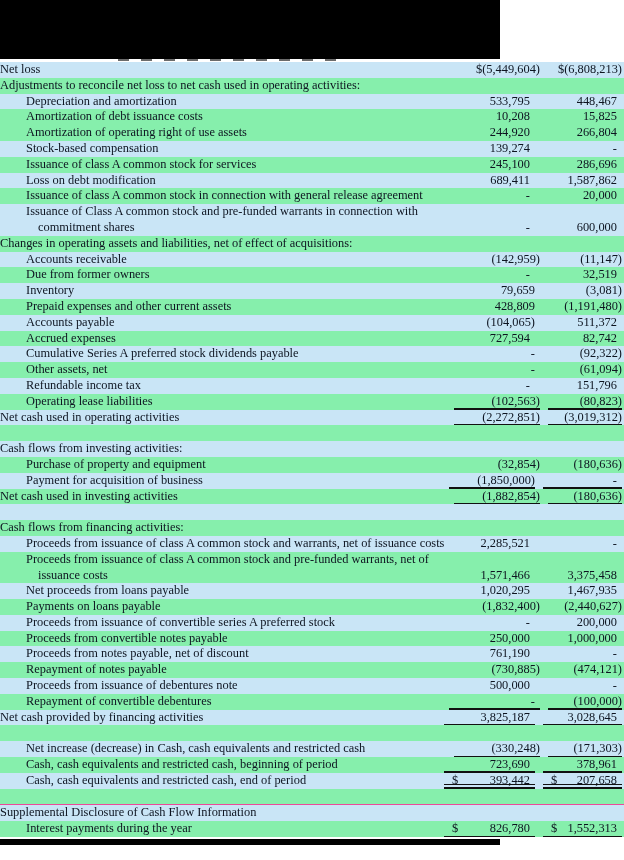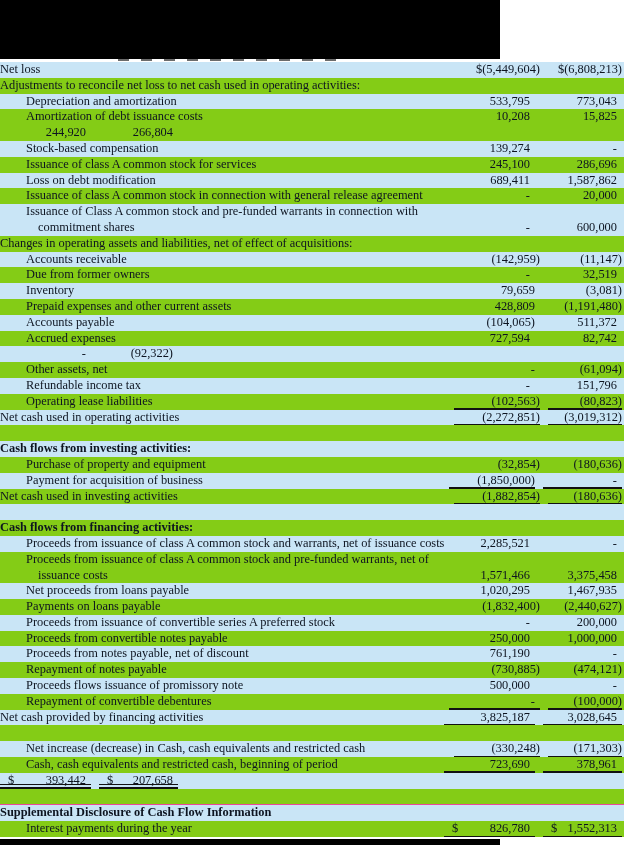--- a/index.html
+++ b/index.html
@@ -16,22 +16,22 @@
     background:repeating-linear-gradient(90deg,#3a3a3a 0 11px,transparent 11px 23px);
     opacity:.75;
   }
   .stmt{width:624px;}
   .row{
     display:flex;align-items:flex-end;
     min-height:15.8px;line-height:15.8px;font-size:12.4px;
     padding-right:2px;box-sizing:border-box;
   }
   .row.blue{background:var(--row-blue,#c9e5f6);}
-  .row.white{background:#84cc16;}
-  .row.bold{font-weight:700;}
+  .row.white{background:#86efac;}
+  .row.bold{font-weight:400;}
   .row.topline{border-top:1px solid #ec4899;}
   .lbl{flex:1;min-width:0;white-space:nowrap;overflow:visible;}
   .lbl.ind1{padding-left:26px;}
   .lbl .line2{padding-left:12px;}
   .val{
     width:86px;text-align:right;position:relative;
     display:flex;justify-content:flex-end;align-items:baseline;
   }
   .val.col2{width:74px;margin-left:8px;}
   .val .cur{margin-right:auto;padding-left:8px;}
@@ -63,30 +63,33 @@
       <div class="row white">
         <div class="lbl">
           <div>Adjustments to reconcile net loss to net cash used in operating activities:</div>
         </div>
       </div>
       <div class="row blue">
         <div class="lbl ind1">
           <div>Depreciation and amortization</div>
         </div>
         <div class="val col1 pos">533,795</div>
-        <div class="val col2 pos">773,043</div>
+        <div class="val col2 pos">448,467</div>
       </div>
       <div class="row white">
         <div class="lbl ind1">
           <div>Amortization of debt issuance costs</div>
         </div>
         <div class="val col1 pos">10,208</div>
         <div class="val col2 pos">15,825</div>
       </div>
       <div class="row white">
+        <div class="lbl ind1">
+          <div>Amortization of operating right of use assets</div>
+        </div>
         <div class="val col1 pos">244,920</div>
         <div class="val col2 pos">266,804</div>
       </div>
       <div class="row blue">
         <div class="lbl ind1">
           <div>Stock-based compensation</div>
         </div>
         <div class="val col1 pos">139,274</div>
         <div class="val col2 pos">-</div>
       </div>
@@ -160,20 +163,23 @@
         <div class="val col2 pos">511,372</div>
       </div>
       <div class="row white">
         <div class="lbl ind1">
           <div>Accrued expenses</div>
         </div>
         <div class="val col1 pos">727,594</div>
         <div class="val col2 pos">82,742</div>
       </div>
       <div class="row blue">
+        <div class="lbl ind1">
+          <div>Cumulative Series A preferred stock dividends payable</div>
+        </div>
         <div class="val col1 pos">-</div>
         <div class="val col2">(92,322)</div>
       </div>
       <div class="row white">
         <div class="lbl ind1">
           <div>Other assets, net</div>
         </div>
         <div class="val col1 pos">-</div>
         <div class="val col2">(61,094)</div>
       </div>
@@ -283,21 +289,21 @@
       </div>
       <div class="row white">
         <div class="lbl ind1">
           <div>Repayment of notes payable</div>
         </div>
         <div class="val col1">(730,885)</div>
         <div class="val col2">(474,121)</div>
       </div>
       <div class="row blue">
         <div class="lbl ind1">
-          <div>Proceeds flows issuance of promissory note</div>
+          <div>Proceeds from issuance of debentures note</div>
         </div>
         <div class="val col1 pos">500,000</div>
         <div class="val col2 pos">-</div>
       </div>
       <div class="row white">
         <div class="lbl ind1">
           <div>Repayment of convertible debentures</div>
         </div>
         <div class="val col1 u1 pos">-</div>
         <div class="val col2 u1">(100,000)</div>
@@ -318,20 +324,23 @@
         <div class="val col2 u1">(171,303)</div>
       </div>
       <div class="row white">
         <div class="lbl ind1">
           <div>Cash, cash equivalents and restricted cash, beginning of period</div>
         </div>
         <div class="val col1 u1 pos">723,690</div>
         <div class="val col2 u1 pos">378,961</div>
       </div>
       <div class="row blue">
+        <div class="lbl ind1">
+          <div>Cash, cash equivalents and restricted cash, end of period</div>
+        </div>
         <div class="val col1 u2 pos">
           <span class="cur">$</span>
           <span>393,442</span>
         </div>
         <div class="val col2 u2 pos">
           <span class="cur">$</span>
           <span>207,658</span>
         </div>
       </div>
       <div class="row white"></div>

